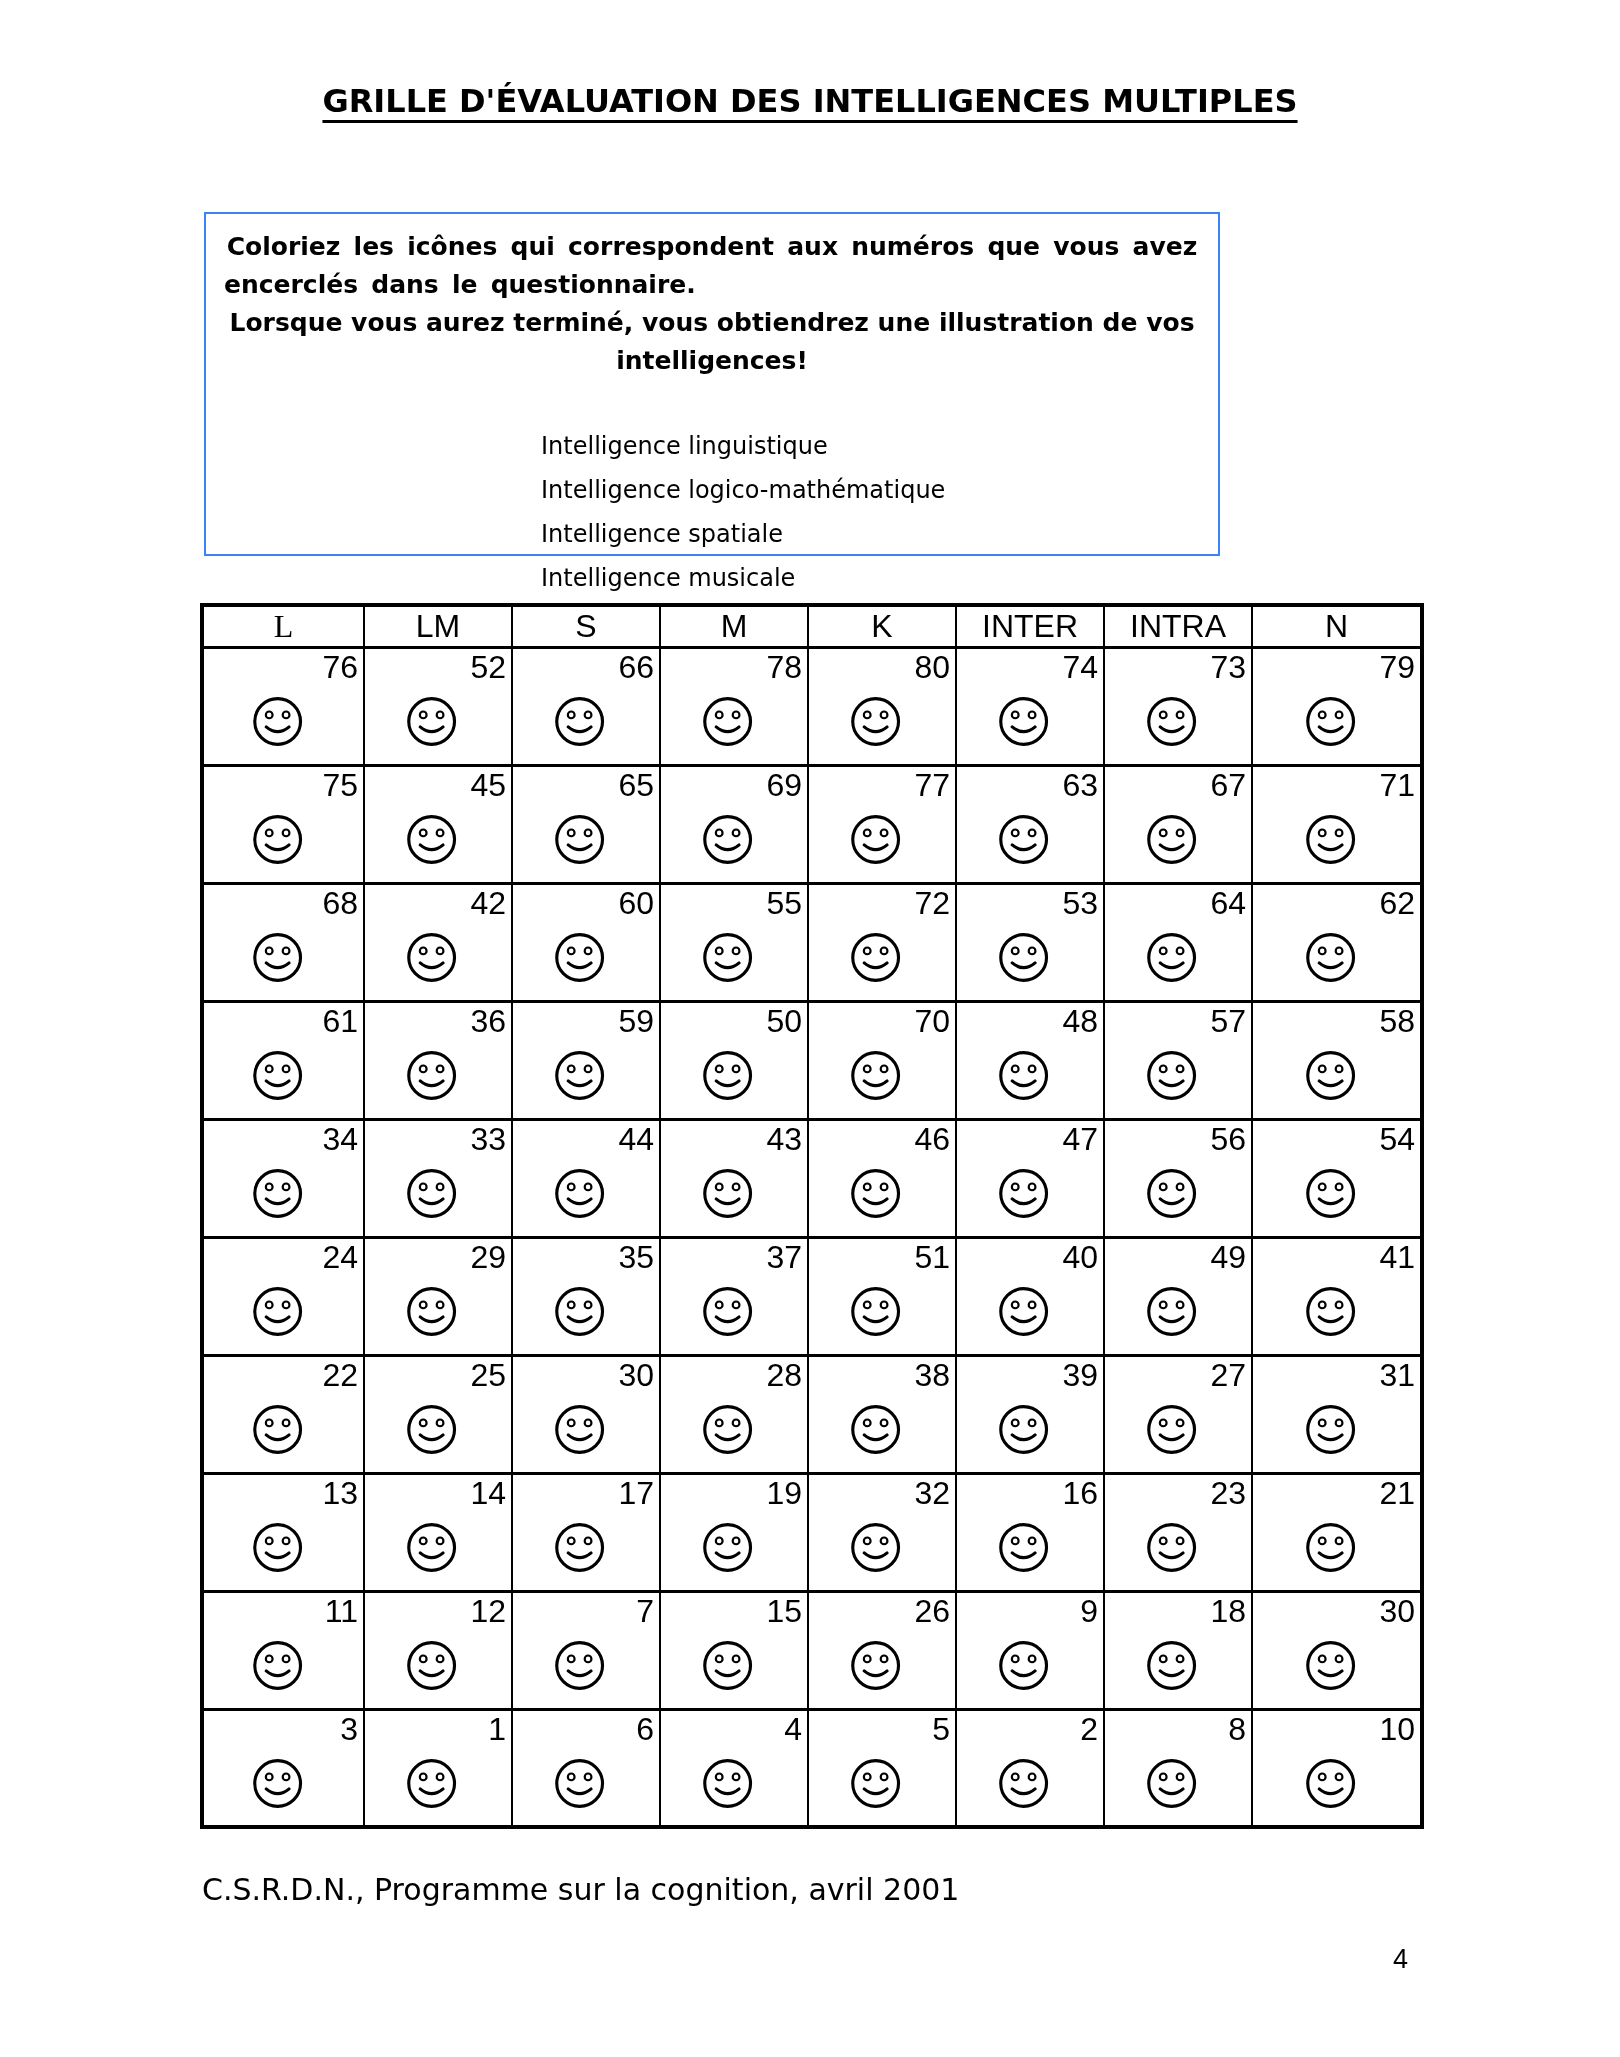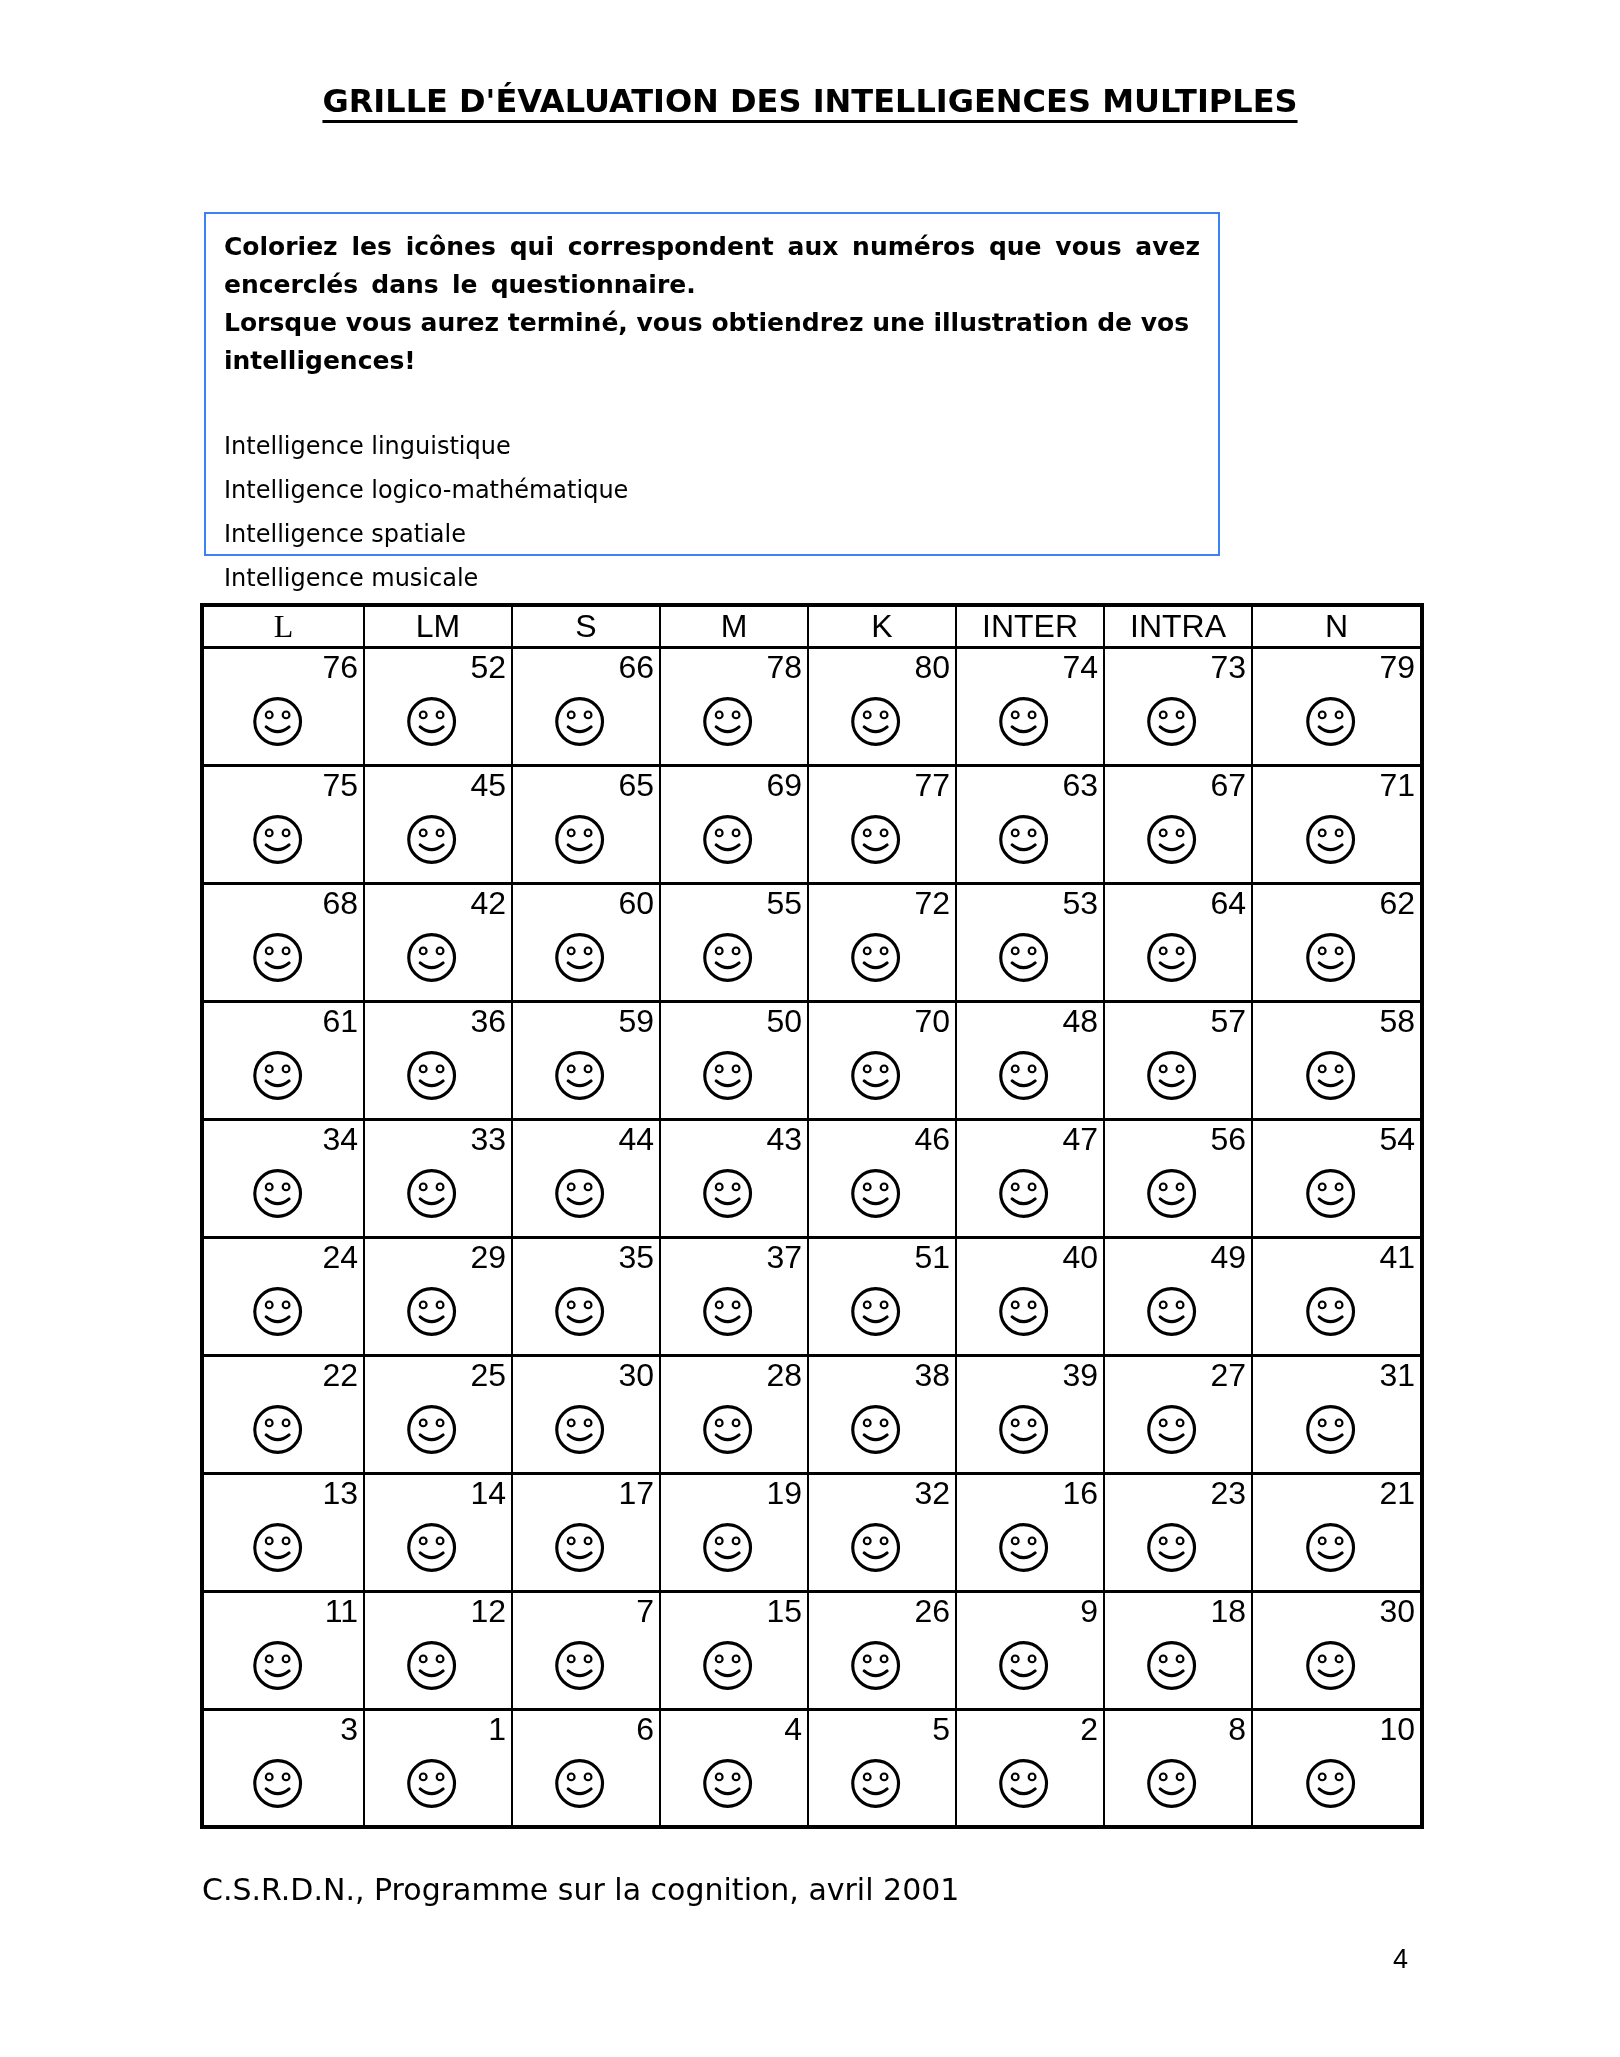--- a/index.html
+++ b/index.html
@@ -25,26 +25,27 @@
 
   
   .instr-box {
     position:absolute; left:204px; top:212px;
     width:1016px; height:344px;
     border:2px solid #3b82f6;
     padding:14px 18px 0 18px;
   }
   .instr-box p {
     margin:0;
-    font-size:25px; font-weight:bold; line-height:38px;
+    font-size:25px; font-weight:bold; line-height:38px;text-align:center;
   }
   .instr-just { text-align:justify; text-align-last:left; word-spacing:0.18em; }
   .lists {
     display:flex; margin-top:44px;
     font-weight:normal;
+    justify-content:flex-end;
   }
   .lists .col-left { width:659px; }
   .lists .col-right { flex:1; }
   .lists div.item {
     font-size:24px; line-height:44px; white-space:nowrap;
   }
 
   
   table.grid {
     position:absolute; left:200px; top:603px;

